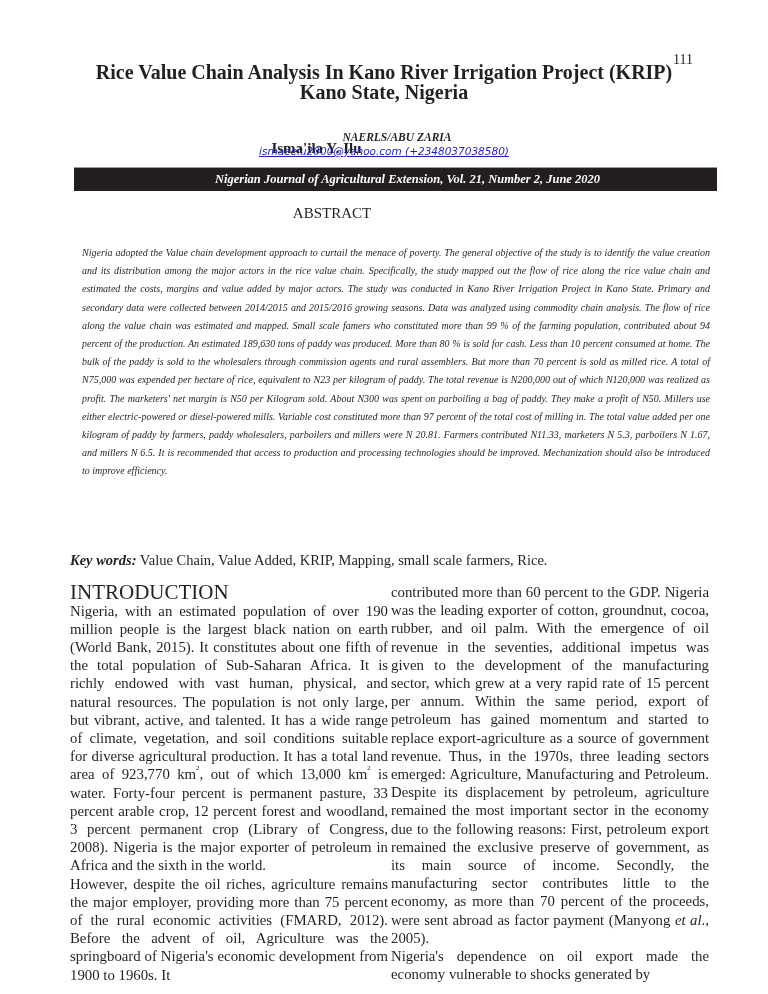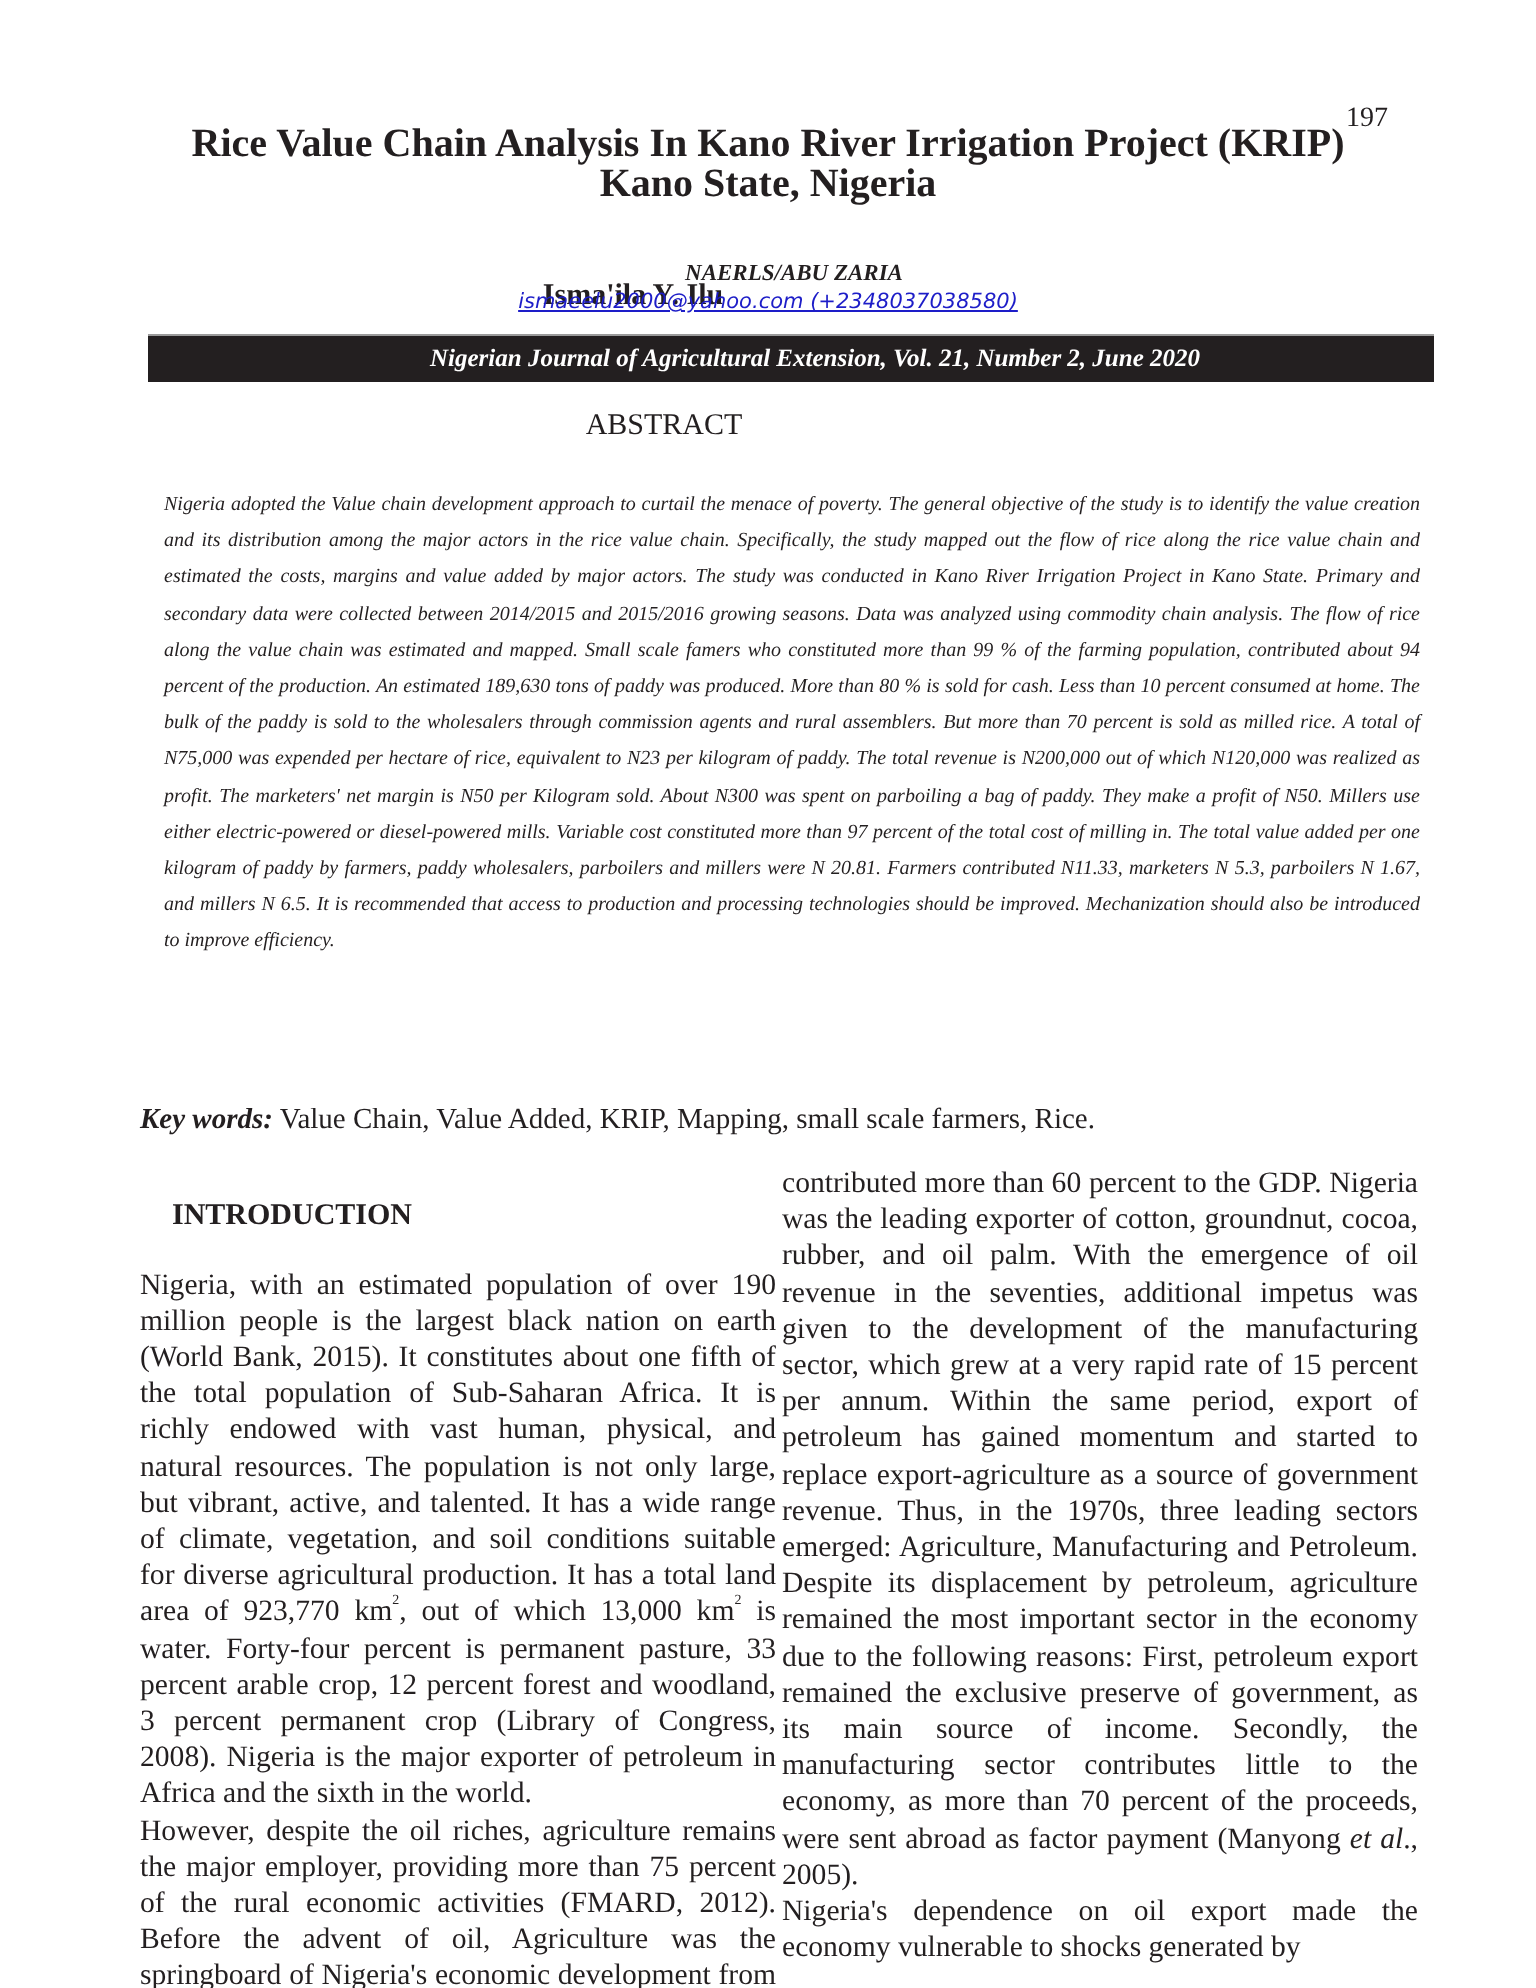--- a/index.html
+++ b/index.html
@@ -50,27 +50,27 @@
       font-size: 14.5px; margin: 0;
     }
     .keywords .kw-label { font-weight: bold; font-style: italic; }
     .col {
       position: absolute; top: 583px; width: 318px;
       font-size: 14.8px; line-height: 18.2px; text-align: justify;
     }
     .col-left { left: 70px; }
     .col-right { left: 391px; }
     .col p { margin: 0; }
-    .intro-heading { font-weight: bold; font-size: 15px; margin: 16px; line-height: 18.6px; }
+    .intro-heading { font-weight: normal; font-size: 21px; margin: 0; line-height: 18.6px; }
     sup { font-size: 7px; vertical-align: top; line-height: 7px; }
   </style>
 </head>
 <body>
 
-<div class="page-number">197</div>
+<div class="page-number">111</div>
 
 <h1 class="title">Rice Value Chain Analysis In Kano River Irrigation Project (KRIP) Kano State, Nigeria</h1>
 
 <div class="author">Isma'ila Y. Ilu</div>
 <div class="affil">NAERLS/ABU ZARIA</div>
 <div class="email">
   <a>ismaeelu2000@yahoo.com (+2348037038580)</a>
 </div>
 
 <div class="journal-bar">Nigerian Journal of Agricultural Extension, Vol. 21, Number 2, June 2020</div>

